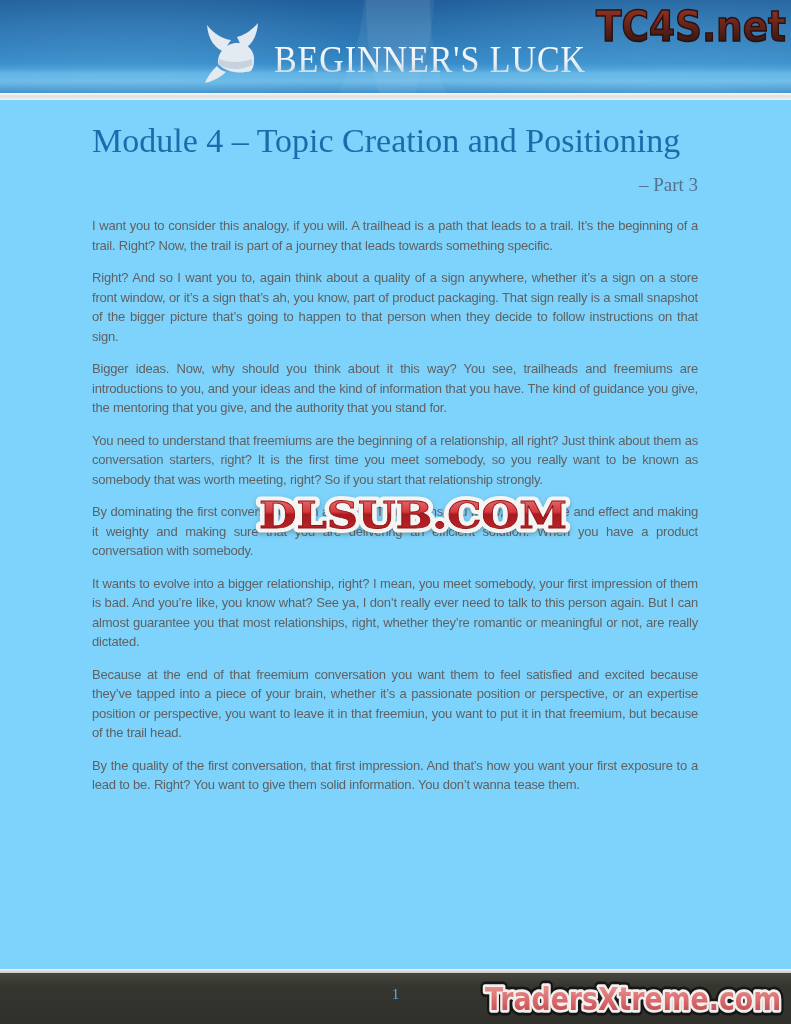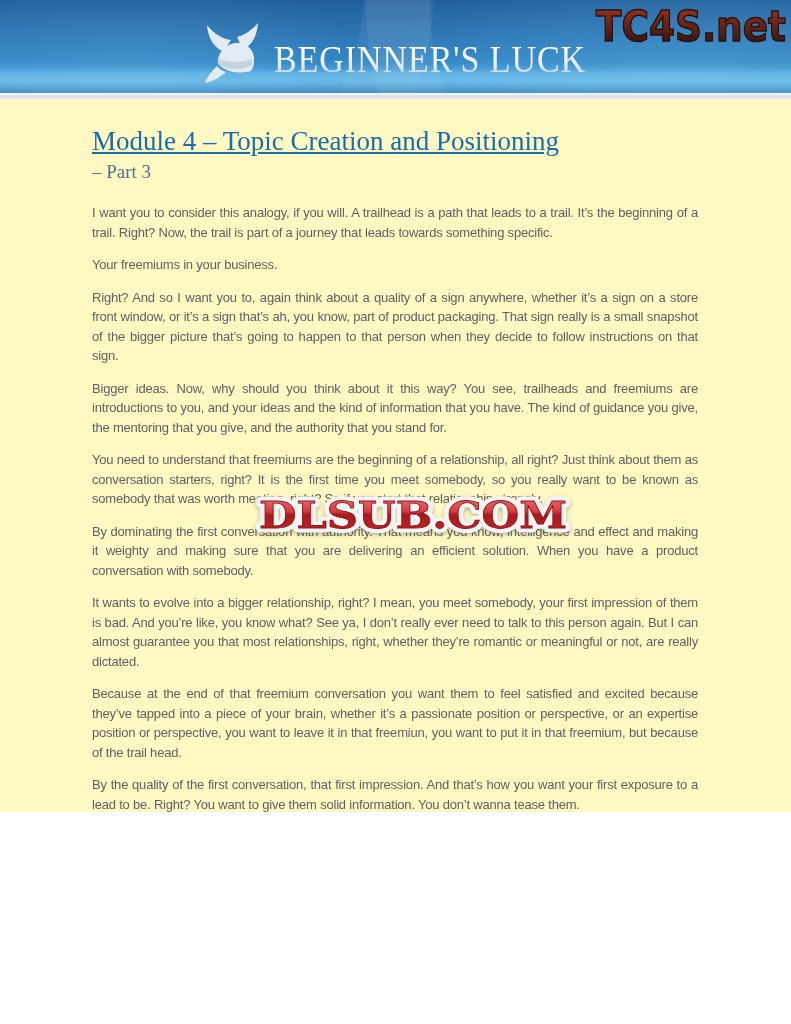--- a/index.html
+++ b/index.html
@@ -1,16 +1,16 @@
 <!DOCTYPE html>
 <html><head>
 <meta charset="utf-8">
 <style>
   html,body{margin:0;padding:0;background:#ffffff;}
-  .page{position:relative;width:791px;height:812px;background:#fef9c3;overflow:hidden;
+  .page{position:relative;width:791px;height:1024px;background:#7dd3fc;overflow:hidden;
         font-family:"Liberation Sans",sans-serif;}
 
   
   .header{position:absolute;left:0;top:0;width:791px;height:93px;overflow:hidden;
     background:
       radial-gradient(ellipse 430px 250px at 16% 125%, rgba(130,205,245,0.28), transparent 62%),
       radial-gradient(ellipse 520px 290px at 86% 135%, rgba(130,210,248,0.33), transparent 62%),
       linear-gradient(180deg,#215f9b 0%,#2a70ad 28%,#2f7cba 52%,#3187c6 68%,#55a9de 79%,#3d91cb 89%,#2e7bb9 100%);}
   .arc1{position:absolute;left:-215px;top:-345px;width:650px;height:650px;border-radius:50%;
         box-shadow:inset 0 0 0 70px rgba(255,255,255,0.06);}
@@ -20,23 +20,23 @@
         background:linear-gradient(180deg,transparent,rgba(150,220,252,0.50) 48%,rgba(95,180,232,0.22));}
   .brand-svg{position:absolute;left:198px;top:12px;}
   .tc4s-svg{position:absolute;right:0px;top:0px;}
 
   .header-divider{position:absolute;left:0;top:93px;width:791px;height:7px;
         background:linear-gradient(180deg,#ffffff 0%,#dddddd 45%,#f3f3f3 100%);}
 
   
   .content{position:absolute;left:92px;top:100px;width:606px;}
   .doc-title{margin:26px 0 0 0;font-family:"Liberation Serif",serif;font-weight:400;
-        font-size:27px;line-height:30px;color:#1a6cab;text-decoration:underline;}
-  .doc-subtitle{margin:5px 0 0 0;font-family:"Liberation Serif",serif;font-weight:400;
-        font-size:19px;line-height:22px;color:#54718f;}
+        font-size:34px;line-height:30px;color:#1a6cab;}
+  .doc-subtitle{margin:18px 0 0 0;font-family:"Liberation Serif",serif;font-weight:400;
+        font-size:19px;line-height:22px;color:#54718f;text-align:right;}
   .paragraphs{margin-top:20px;}
   .paragraphs p{margin:0 0 13px 0;font-size:13px;line-height:19.5px;letter-spacing:-0.2px;
         color:#616161;text-align:justify;}
 
   
   .dlsub-svg{position:absolute;left:246px;top:491px;}
   .wm-shadow{filter:drop-shadow(0 2px 2px rgba(60,60,60,0.35));}
 
   
   .footer-rule{position:absolute;left:0;top:969px;width:791px;height:4px;
@@ -86,21 +86,20 @@
       <text x="100" y="41" text-anchor="middle" textLength="190" lengthAdjust="spacingAndGlyphs" font-family="DejaVu Sans, sans-serif" font-size="42" font-weight="bold" fill="url(#tc4sGrad)" stroke="#2b100b" stroke-width="1.5">TC4S.net</text>
     </svg>
   </div>
   <div class="header-divider"></div>
 
   <div class="content">
     <h1 class="doc-title">Module 4 – Topic Creation and Positioning</h1>
     <h2 class="doc-subtitle">– Part 3</h2>
     <div class="paragraphs">
       <p>I want you to consider this analogy, if you will. A trailhead is a path that leads to a trail. It’s the beginning of a trail. Right? Now, the trail is part of a journey that leads towards something specific.</p>
-      <p>Your freemiums in your business.</p>
       <p>Right? And so I want you to, again think about a quality of a sign anywhere, whether it’s a sign on a store front window, or it’s a sign that’s ah, you know, part of product packaging. That sign really is a small snapshot of the bigger picture that’s going to happen to that person when they decide to follow instructions on that sign.</p>
       <p>Bigger ideas. Now, why should you think about it this way? You see, trailheads and freemiums are introductions to you, and your ideas and the kind of information that you have. The kind of guidance you give, the mentoring that you give, and the authority that you stand for.</p>
       <p>You need to understand that freemiums are the beginning of a relationship, all right? Just think about them as conversation starters, right? It is the first time you meet somebody, so you really want to be known as somebody that was worth meeting, right? So if you start that relationship strongly.</p>
       <p>By dominating the first conversation with authority. That means you know, intelligence and effect and making it weighty and making sure that you are delivering an efficient solution. When you have a product conversation with somebody.</p>
       <p>It wants to evolve into a bigger relationship, right? I mean, you meet somebody, your first impression of them is bad. And you’re like, you know what? See ya, I don’t really ever need to talk to this person again. But I can almost guarantee you that most relationships, right, whether they’re romantic or meaningful or not, are really dictated.</p>
       <p>Because at the end of that freemium conversation you want them to feel satisfied and excited because they’ve tapped into a piece of your brain, whether it’s a passionate position or perspective, or an expertise position or perspective, you want to leave it in that freemiun, you want to put it in that freemium, but because of the trail head.</p>
       <p>By the quality of the first conversation, that first impression. And that’s how you want your first exposure to a lead to be. Right? You want to give them solid information. You don’t wanna tease them.</p>
     </div>
   </div>
 

